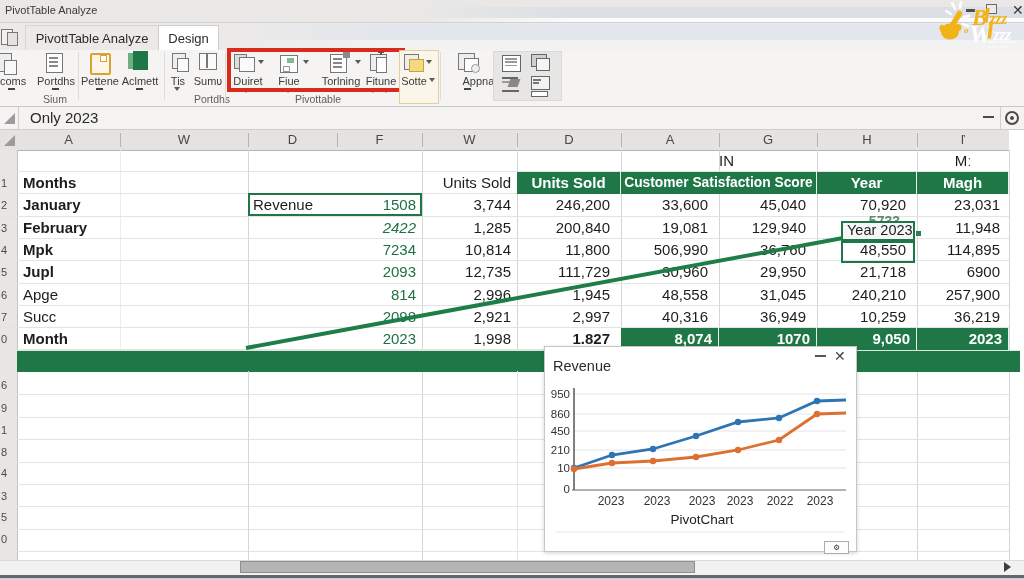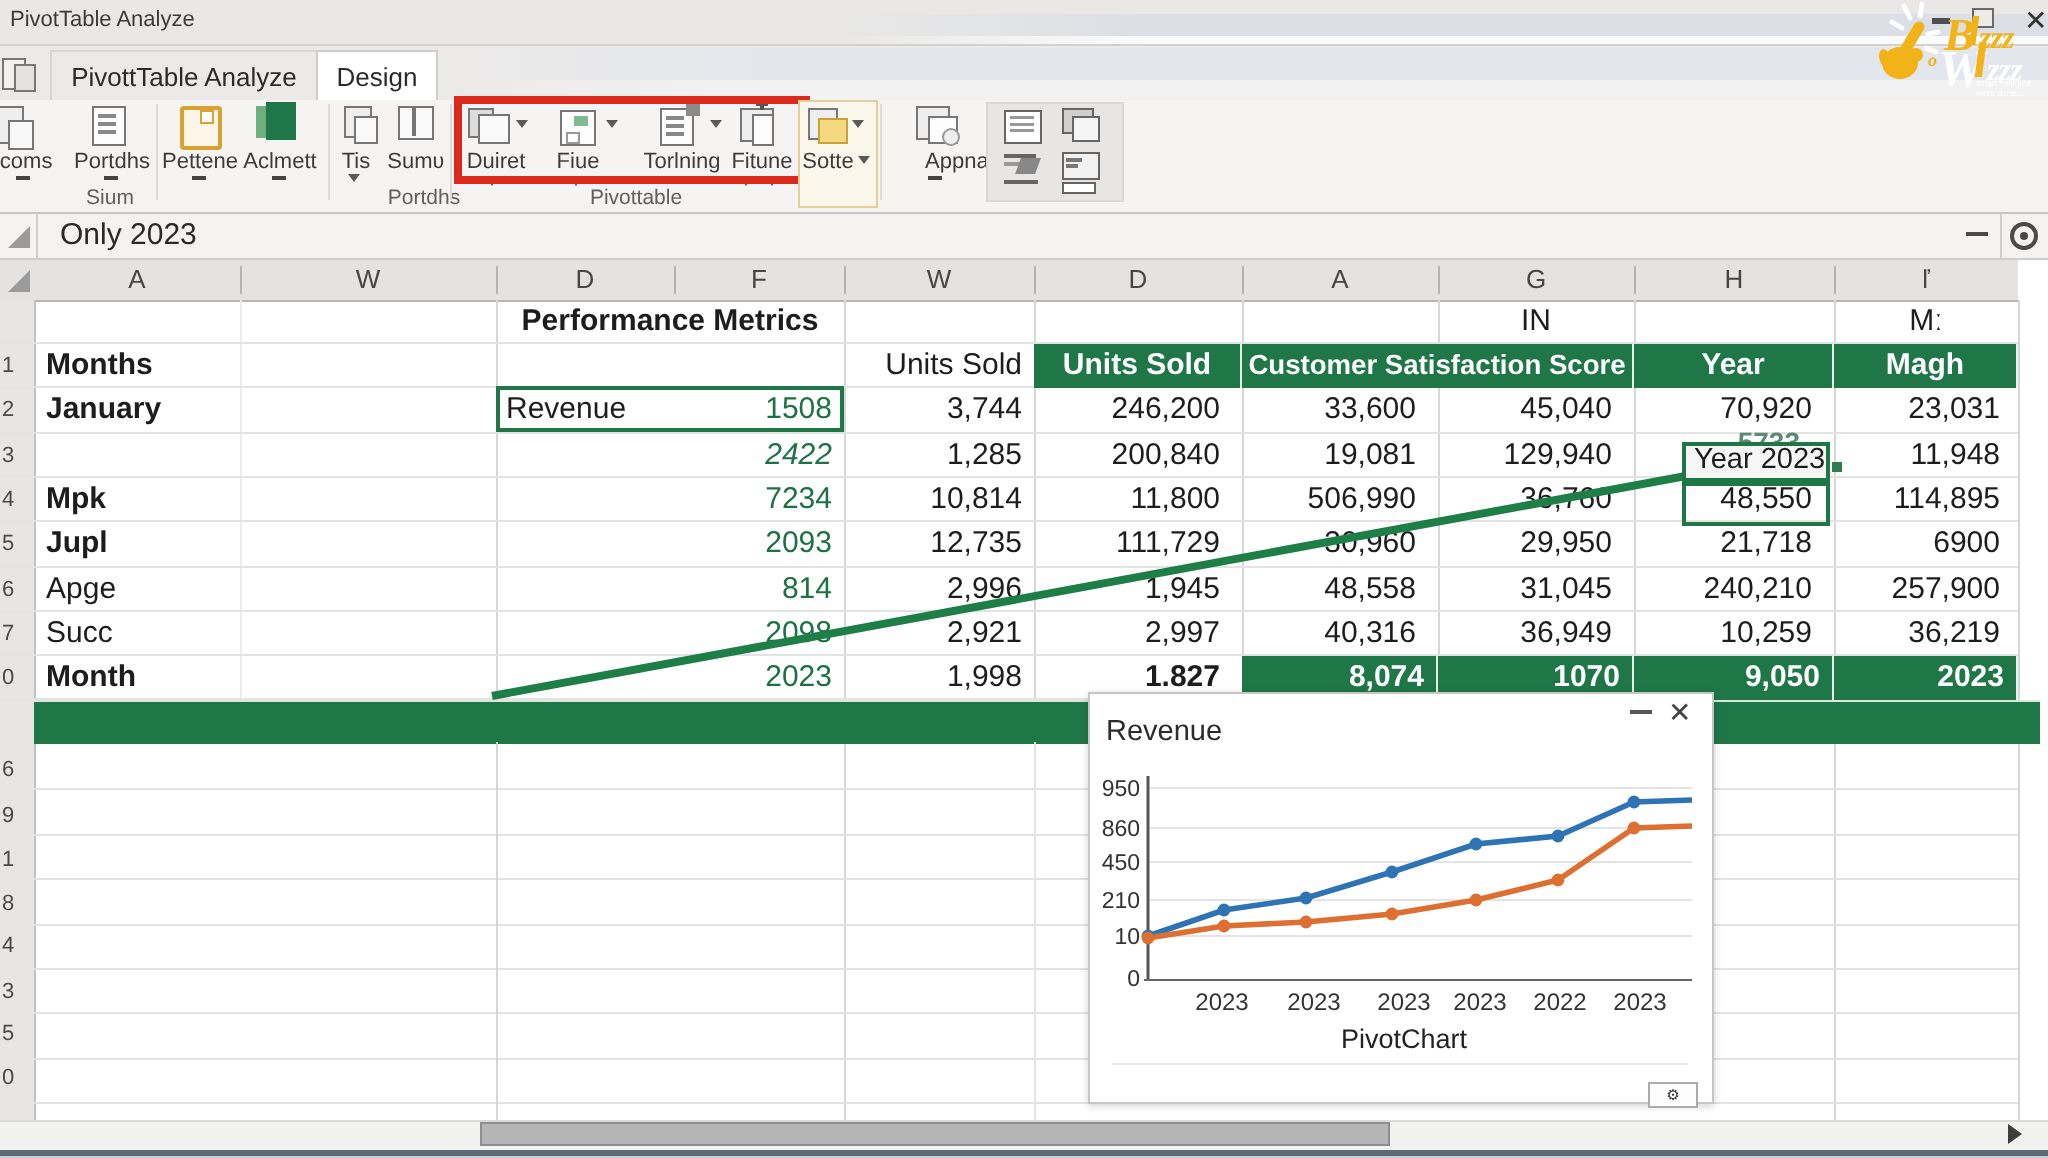--- a/index.html
+++ b/index.html
@@ -193,22 +193,21 @@
   <div class="abs vline" style="left:248px;height:200px;"></div>
   <div class="abs vline" style="left:422px;"></div>
   <div class="abs vline" style="left:517px;height:260px;"></div>
   <div class="abs vline" style="left:621px;height:200px;"></div>
   <div class="abs vline" style="left:719px;height:200px;"></div>
   <div class="abs vline" style="left:817px;height:200px;"></div>
   <div class="abs vline" style="left:917px;"></div>
   <div class="abs vline" style="left:1009px;"></div>
 
   <div class="abs row" style="top:150px;height:21px;">
-    <div class="cell b" style="left:248px;width:174px;text-align:center;">Performance Metrics</div>
-    <div class="cell" style="left:719px;width:98px;text-align:center;">IN</div>
+    <div class="cell" style="left:719px;width:98px;text-align:left;">IN</div>
     <div class="cell" style="left:917px;width:92px;text-align:center;">Mː</div>
   </div>
   <div class="abs row" style="top:172px;height:21px;">
     <div class="cell b" style="left:23px;width:100px;">Months</div>
     <div class="cell num" style="left:422px;width:95px;">Units Sold</div>
     <div class="gcell" style="left:517px;width:104px;">Units Sold</div>
     <div class="gcell" style="left:621px;width:196px;font-size:13.8px;text-align:center;">Customer Satisfaction Score</div>
     <div class="gcell" style="left:817px;width:100px;">Year</div>
     <div class="gcell" style="left:917px;width:92px;">Magh</div>
   </div>
@@ -218,20 +217,21 @@
     <div class="cell num grn" style="left:337px;width:85px;">1508</div>
     <div class="cell num" style="left:422px;width:95px;">3,744</div>
     <div class="cell num" style="left:517px;width:99px;">246,200</div>
     <div class="cell num" style="left:621px;width:93px;">33,600</div>
     <div class="cell num" style="left:719px;width:93px;">45,040</div>
     <div class="cell num" style="left:817px;width:95px;">70,920</div>
     <div class="cell num" style="left:917px;width:89px;">23,031</div>
   </div>
   <div class="abs" style="left:248px;top:193px;width:174px;height:23px;border:2px solid #1f7747;box-sizing:border-box;"></div>
   <div class="abs row" style="top:217px;height:21px;">
+    <div class="cell b" style="left:23px;width:110px;">February</div>
     <div class="cell num grn" style="left:337px;width:85px;font-style:italic;">2422</div>
     <div class="cell num" style="left:422px;width:95px;">1,285</div>
     <div class="cell num" style="left:517px;width:99px;">200,840</div>
     <div class="cell num" style="left:621px;width:93px;">19,081</div>
     <div class="cell num" style="left:719px;width:93px;">129,940</div>
 
     <div class="cell num" style="left:917px;width:89px;">11,948</div>
   </div>
   <div class="abs row" style="top:239px;height:21px;">
     <div class="cell b" style="left:23px;width:100px;">Mpk</div>

